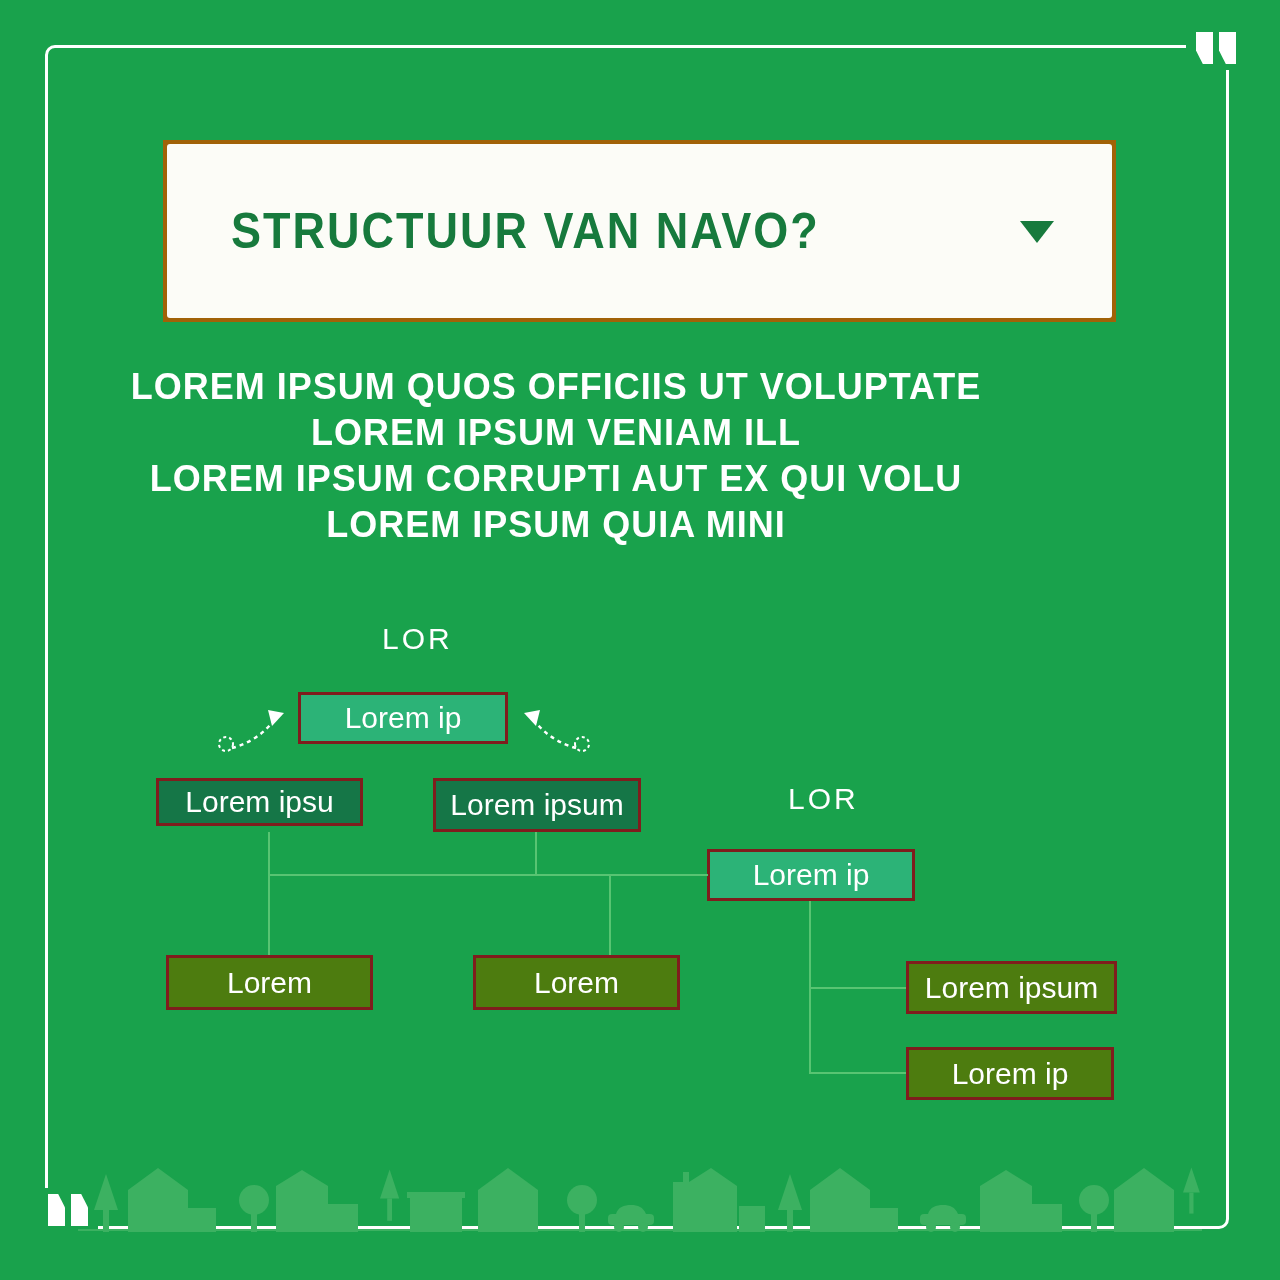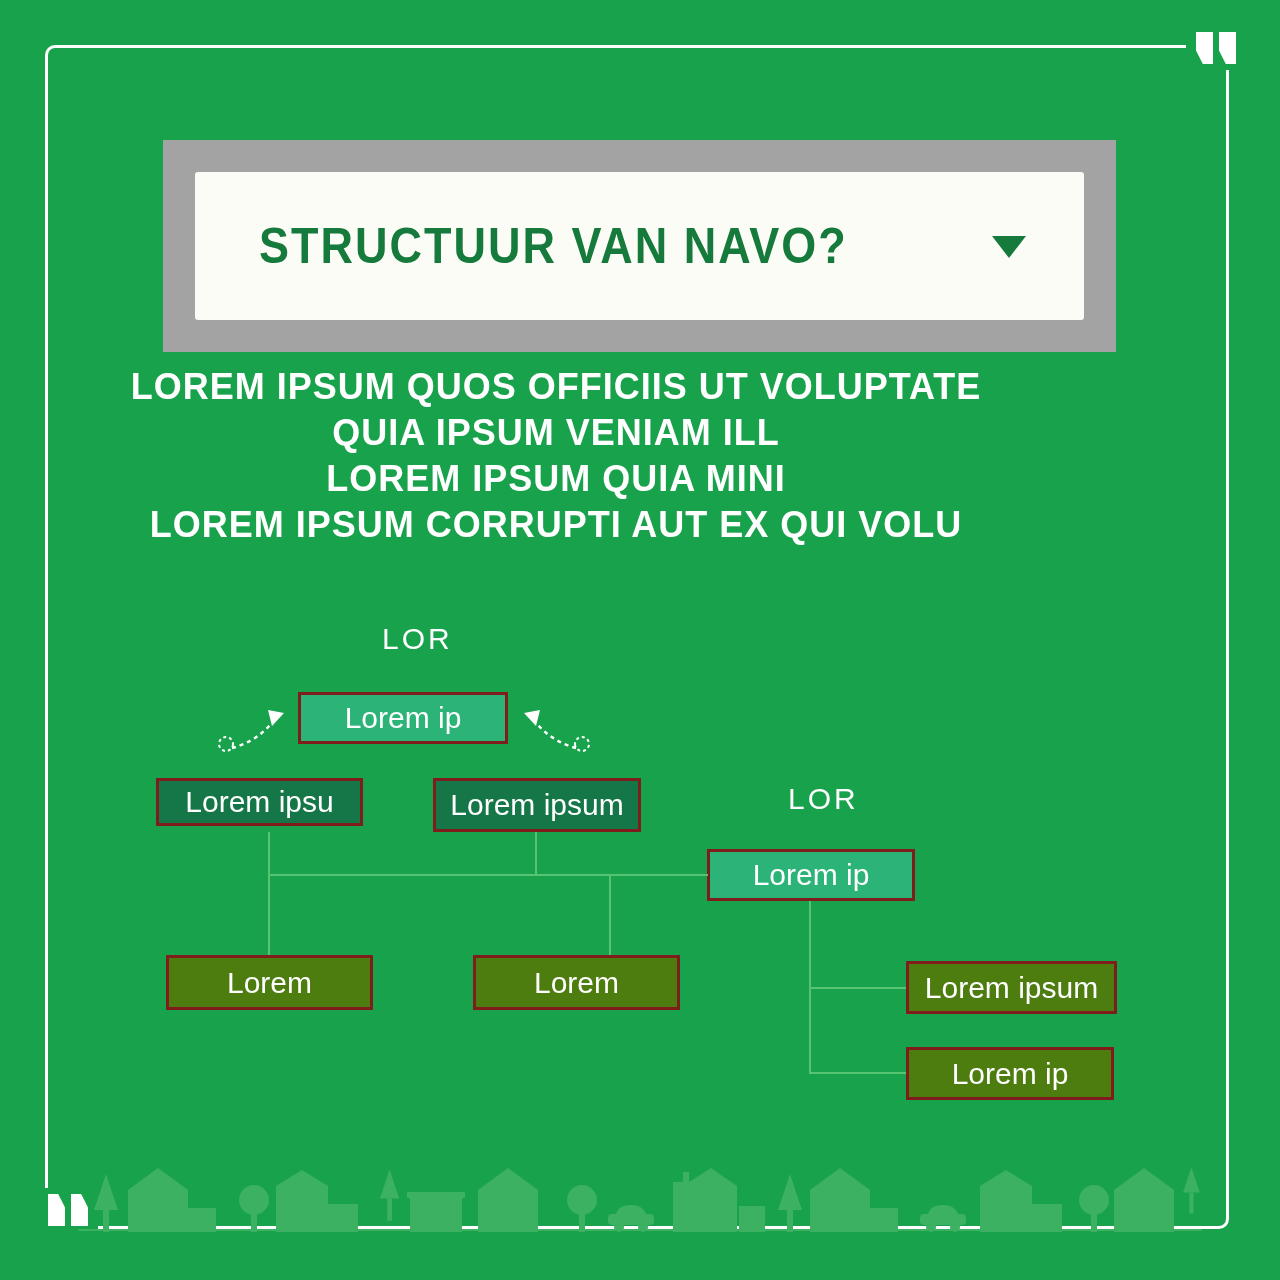--- a/index.html
+++ b/index.html
@@ -12,22 +12,22 @@
 
   
   .quote{position:absolute;display:flex;gap:6px;background:#19a24c;padding:6px 10px;}
   .quote-tr{left:1186px;top:26px;}
   .quote-bl{left:38px;top:1188px;}
   .qm{width:17px;height:32px;background:#ffffff;
       clip-path:polygon(0 0,100% 0,100% 100%,40% 100%,0 58%);}
   .quote-bl .qm{transform:rotate(180deg);}
 
   
-  .header{position:absolute;left:163px;top:140px;width:953px;height:212px;
-          background:#a3a3a3;padding:32px;box-sizing:border-box;cursor:pointer;}
+  .header{position:absolute;left:163px;top:140px;width:953px;height:182px;
+          background:#a16207;padding:4px;box-sizing:border-box;cursor:pointer;}
   .header-inner{width:100%;height:100%;background:#fcfcf7;border-radius:3px;
                 display:flex;align-items:center;padding:0 64px;box-sizing:border-box;position:relative;}
   .title{display:inline-block;font-size:45px;font-weight:800;color:#177a3d;
          letter-spacing:2px;transform:scaleY(1.12);white-space:nowrap;}
   .tri{position:absolute;right:58px;top:50%;margin-top:-10px;width:0;height:0;
        border-left:17px solid transparent;border-right:17px solid transparent;
        border-top:22px solid #177a3d;}
 
   
   .intro{position:absolute;left:0;top:364px;width:1112px;text-align:center;color:#ffffff;}
@@ -64,23 +64,23 @@
 
   <div class="header">
     <div class="header-inner">
       <span class="title">STRUCTUUR VAN NAVO?</span>
       <span class="tri"></span>
     </div>
   </div>
 
   <div class="intro">
     <div class="intro-line">LOREM IPSUM QUOS OFFICIIS UT VOLUPTATE</div>
-    <div class="intro-line">QUIA IPSUM VENIAM ILL</div>
+    <div class="intro-line">LOREM IPSUM VENIAM ILL</div>
+    <div class="intro-line">LOREM IPSUM CORRUPTI AUT EX QUI VOLU</div>
     <div class="intro-line">LOREM IPSUM QUIA MINI</div>
-    <div class="intro-line">LOREM IPSUM CORRUPTI AUT EX QUI VOLU</div>
   </div>
 
   <div class="lor" style="left:366px;top:622px;">LOR</div>
   <div class="node teal" style="left:298px;top:692px;width:210px;height:52px;">Lorem ip</div>
 
   <svg class="arc" style="left:212px;top:704px;" width="84" height="54" viewBox="0 0 84 54">
     <circle cx="14" cy="40" r="7" fill="none" stroke="#ffffff" stroke-width="2" stroke-dasharray="3 3"></circle>
     <path d="M20 44 C36 40 52 30 62 16" fill="none" stroke="#ffffff" stroke-width="2.5" stroke-dasharray="4 4"></path>
     <path d="M56 6 L72 9 L60 22 Z" fill="#ffffff"></path>
   </svg>

